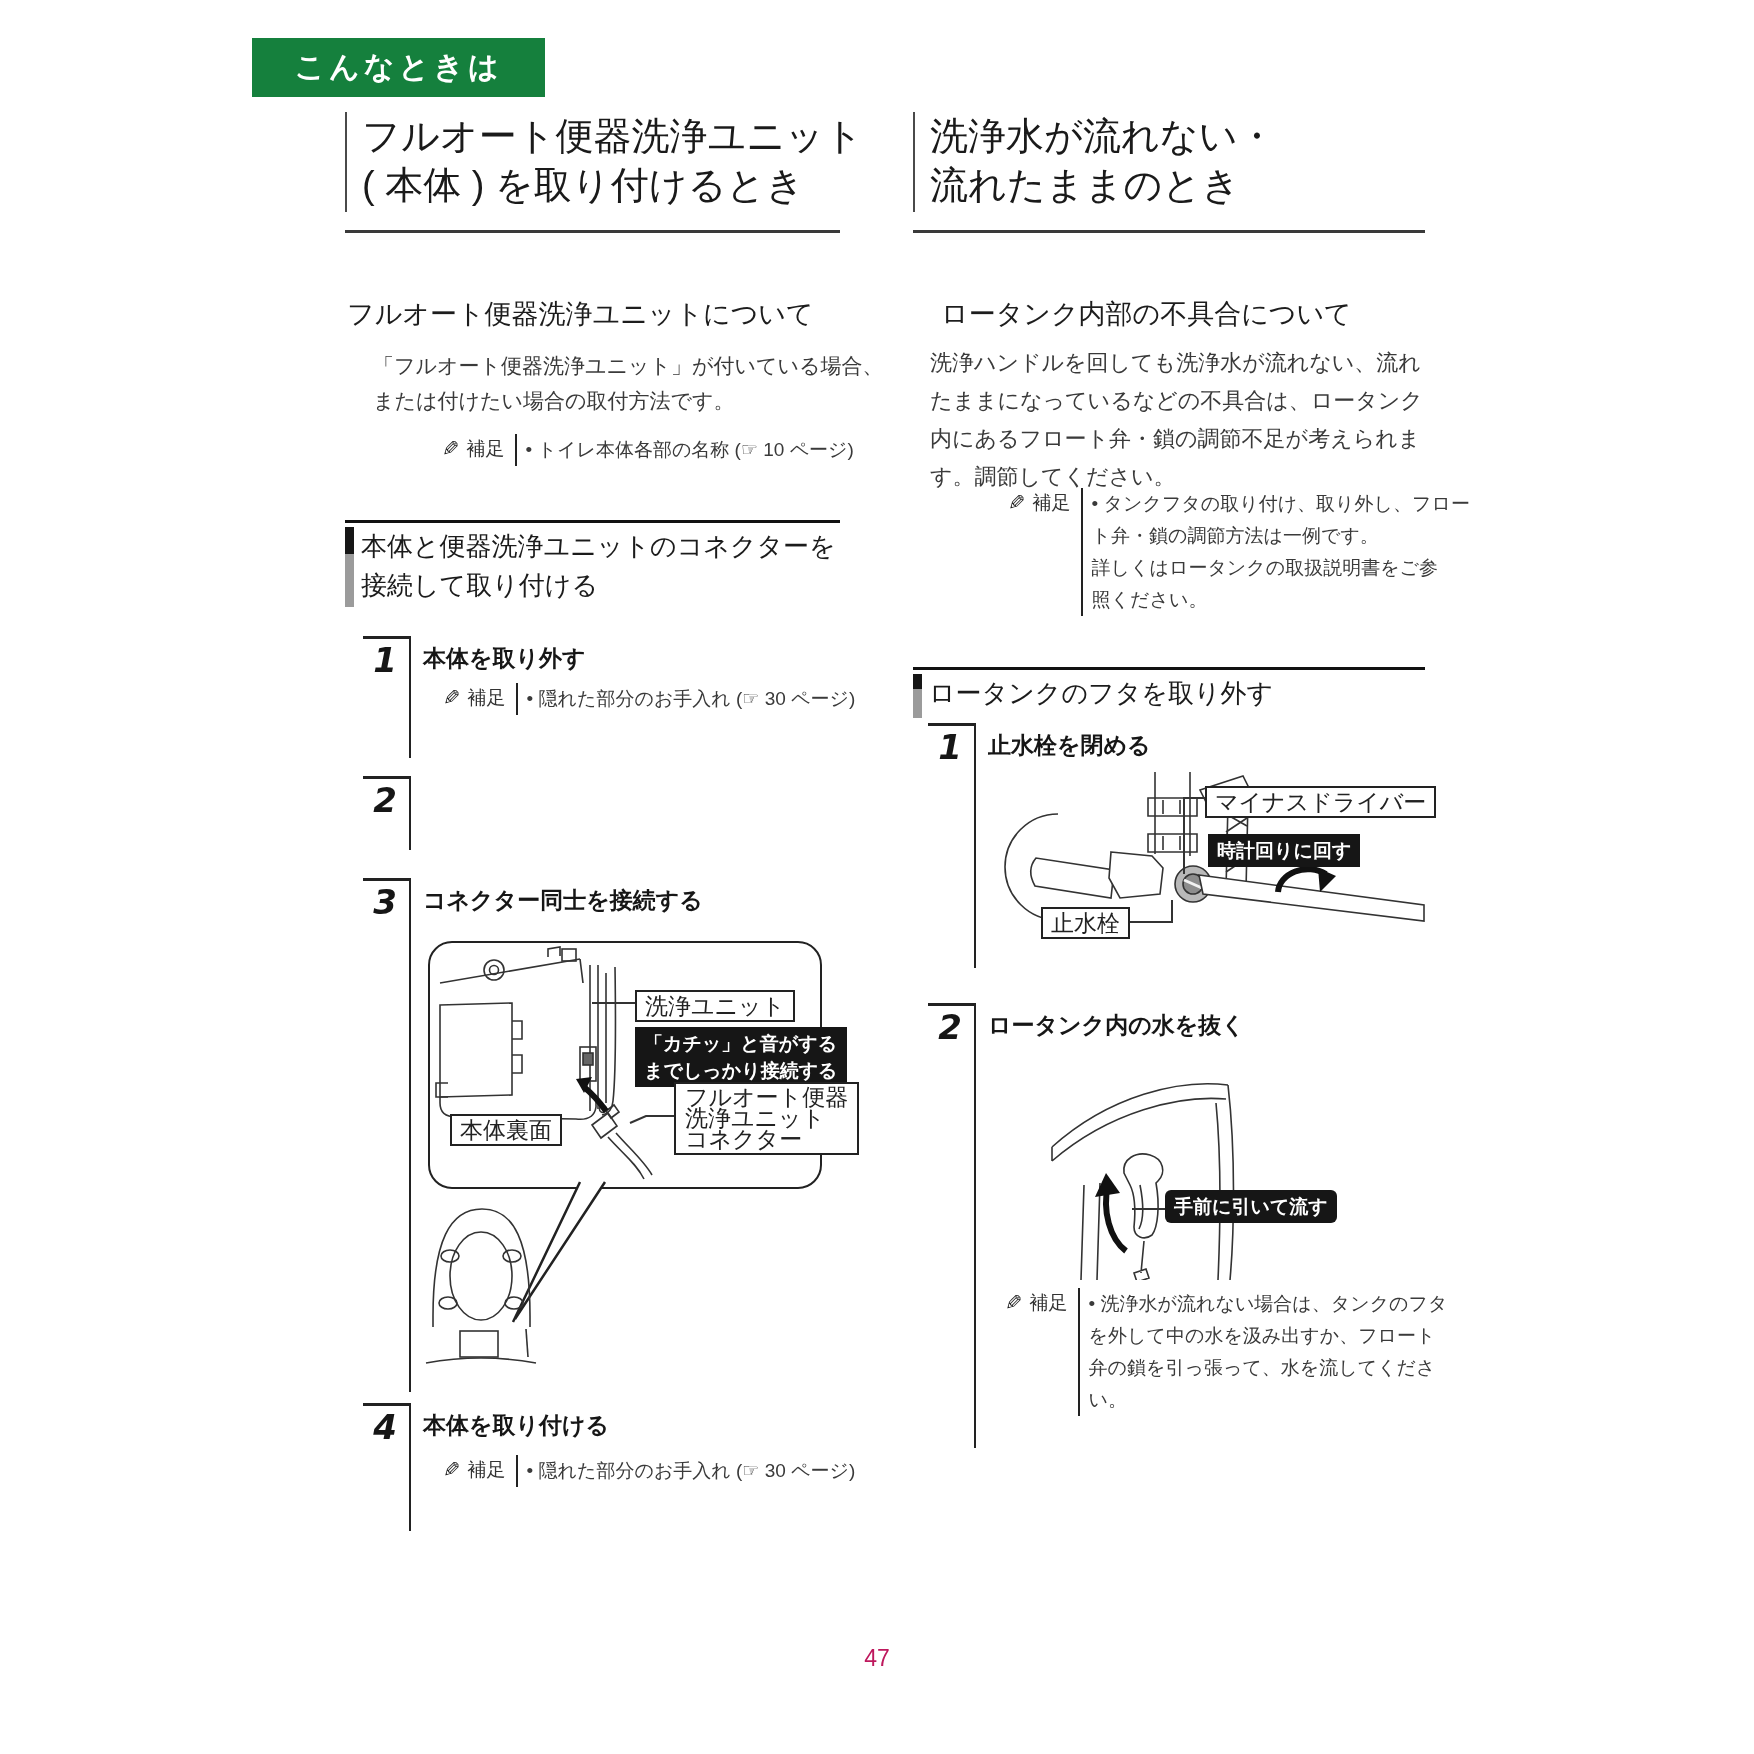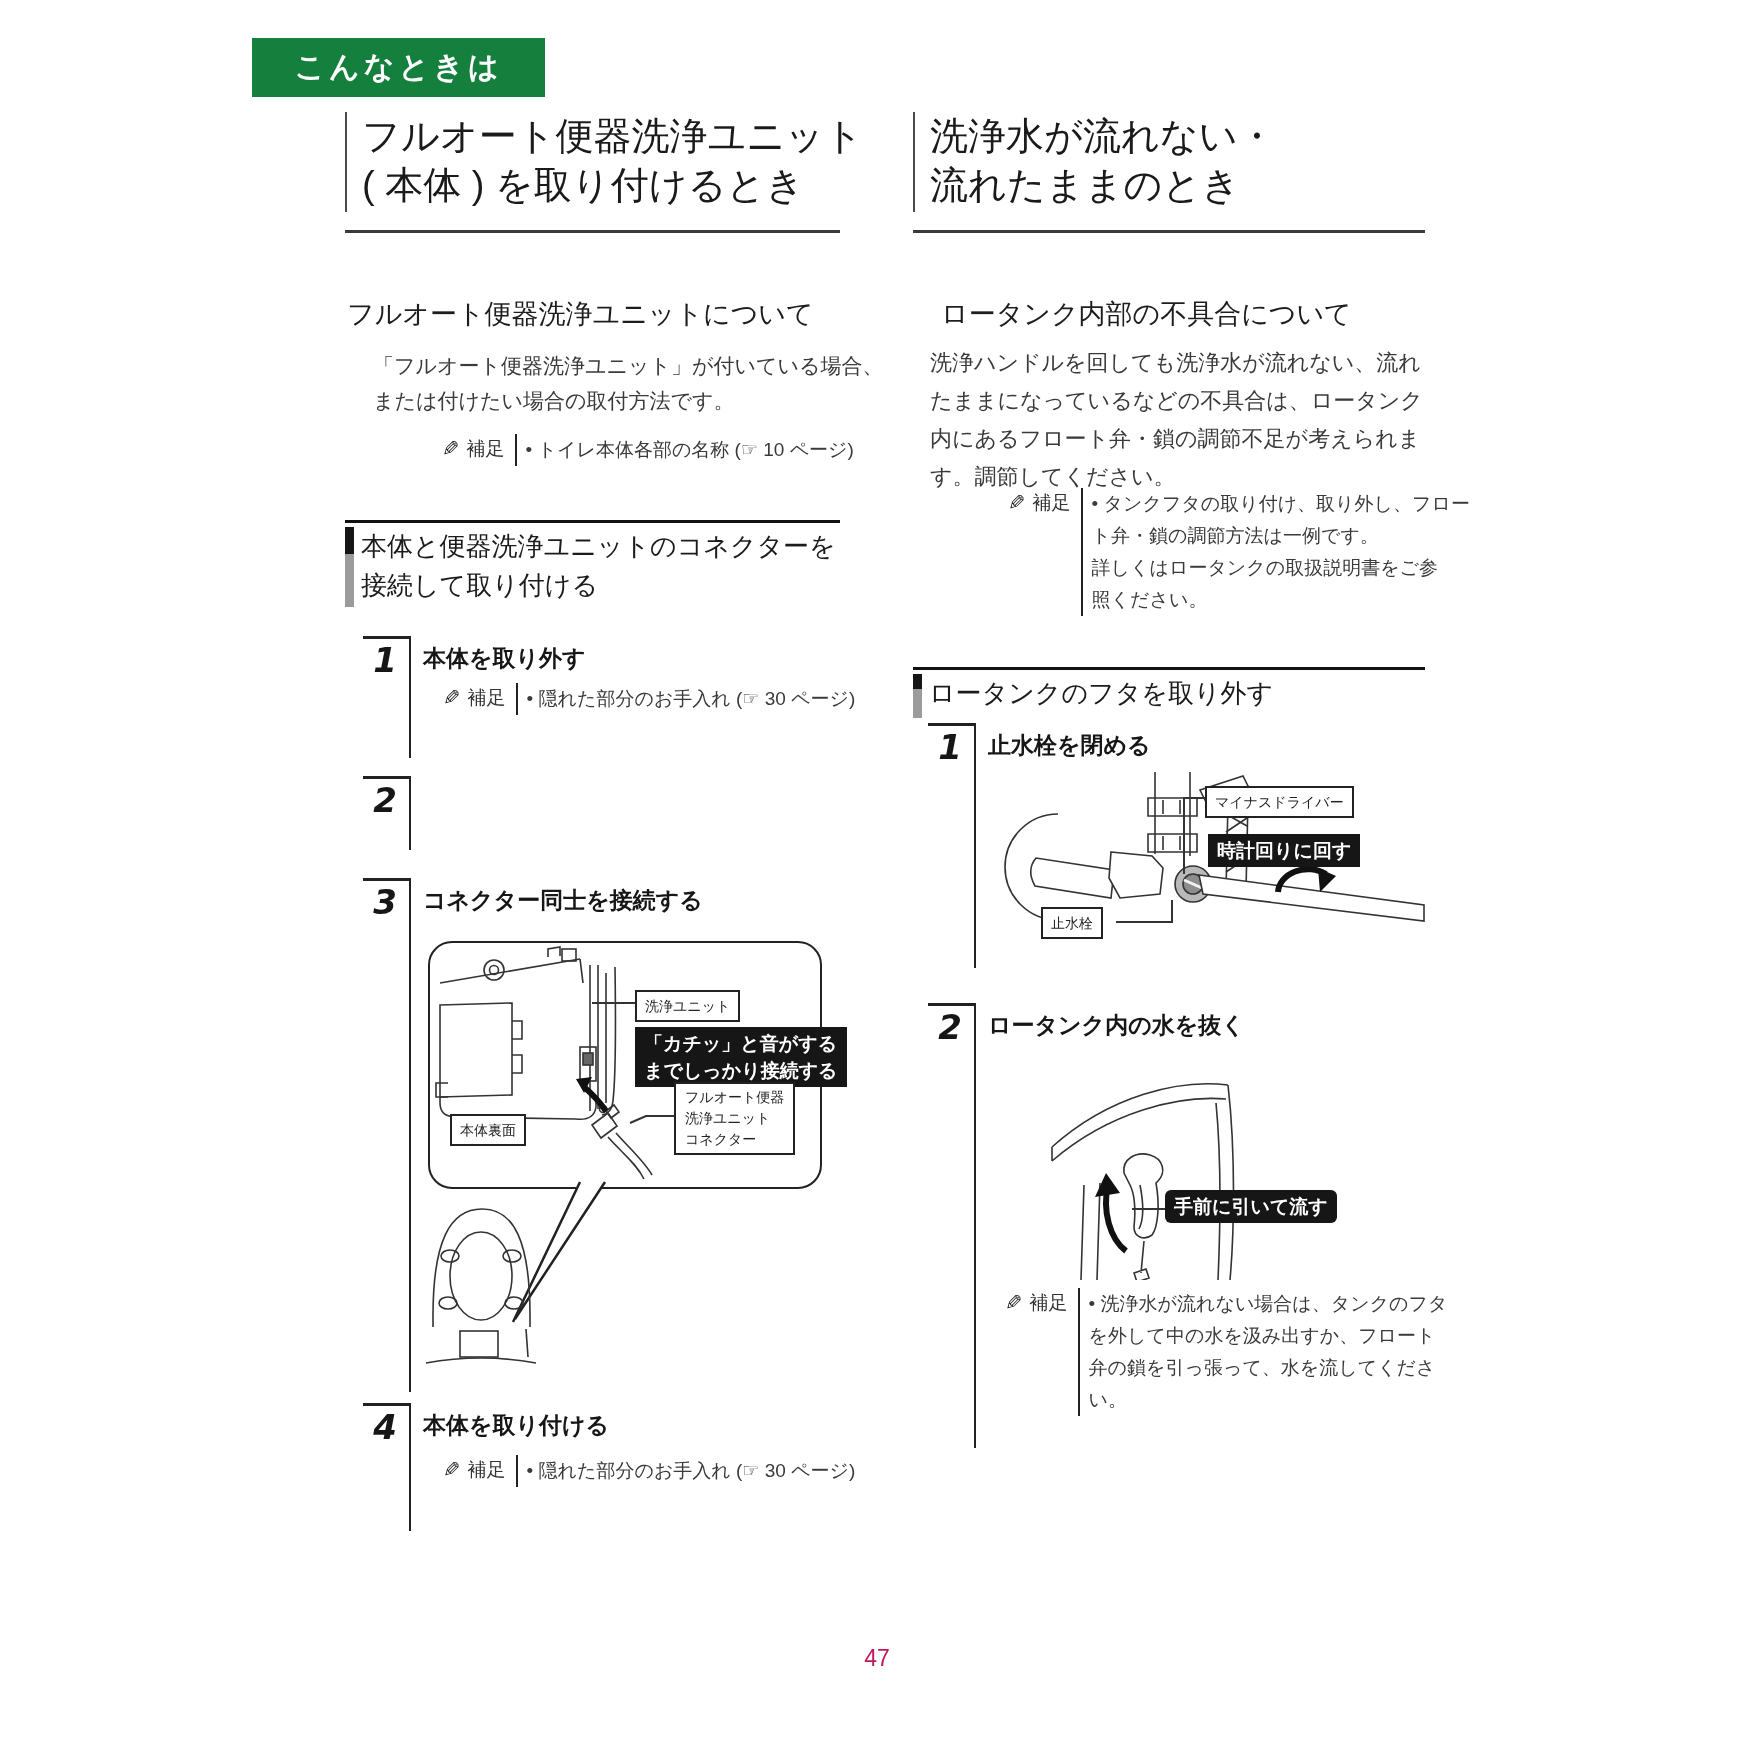--- a/index.html
+++ b/index.html
@@ -29,21 +29,21 @@
             background:linear-gradient(180deg,#161616 0 34%,#9b9b9b 34% 100%);}
   .proc-text{padding-left:16px;padding-top:4px;font-size:26px;line-height:39px;font-weight:500;color:#1b1b1b;white-space:nowrap;}
   
   .step::before{content:'';position:absolute;left:0;top:0;width:46px;border-top:3px solid #222;}
   .step::after{content:'';position:absolute;left:46px;top:0;bottom:0;border-left:2.5px solid #222;}
   .step-num{position:absolute;left:0;top:4px;width:44px;text-align:center;
             font-family:"DejaVu Sans",sans-serif;font-style:italic;font-weight:700;font-size:34px;color:#161616;}
   .step-text{margin-left:60px;padding-top:7px;font-size:23px;font-weight:700;color:#161616;white-space:nowrap;}
   
   .lbl{position:absolute;border:2px solid #222;background:#fff;color:#222;
-       font-size:14px;line-height:26px;padding:1px 8px;white-space:nowrap;}
+       font-size:23px;line-height:26px;padding:1px 8px;white-space:nowrap;}
   .lbl-dark{position:absolute;background:#161616;color:#fff;font-size:19px;font-weight:600;
             line-height:27px;padding:3px 9px;white-space:nowrap;}
   .fig-box{position:absolute;border:2.5px solid #222;border-radius:24px;background:#fff;}
   svg{display:block;}
   .pgnum{width:100%;text-align:center;font-size:23px;color:#be185d;}
 </style>
 </head>
 <body>
 
 <div class="page">

